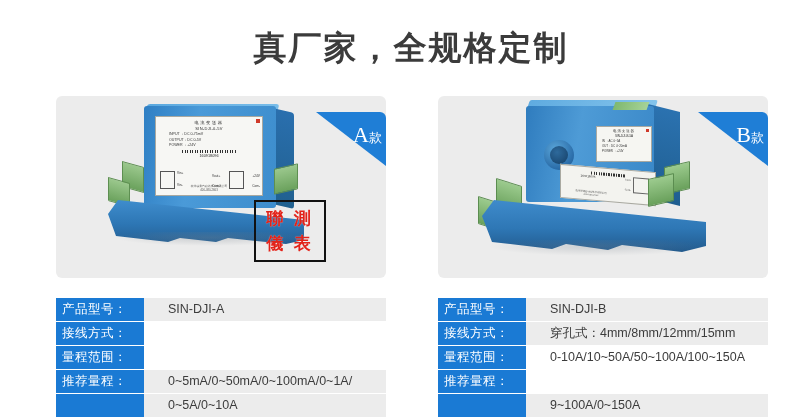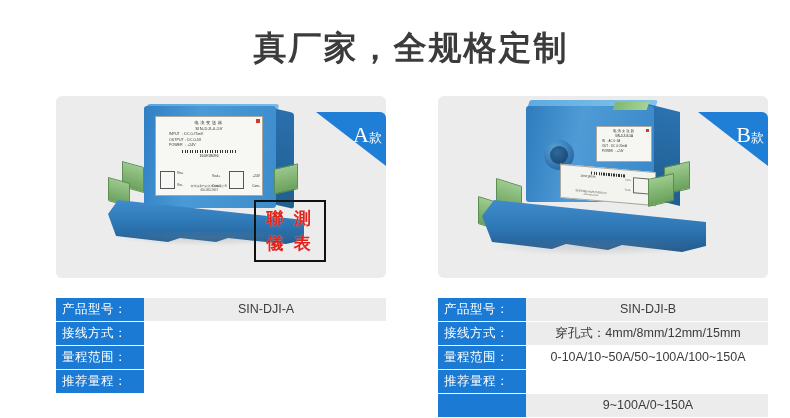--- a/index.html
+++ b/index.html
@@ -230,24 +230,23 @@
     letter-spacing: .5px;
     white-space: nowrap;
     overflow: hidden;
   }
   .spec-val {
     flex: 1 1 auto;
     background: #ececec;
     color: #3c3c3c;
     font-size: 12.5px;
     line-height: 23px;
-    padding-left: 2px;
+    padding-left: 24px;
     white-space: nowrap;
     overflow: hidden;
-    text-align: center;
   }
   .spec-val.alt { background: #ffffff; }
 </style>
 </head>
 <body>
 
 <div class="page">
 
   <div class="page-title">真厂家，全规格定制</div>
 
@@ -364,20 +363,25 @@
       <div class="spec-val">SIN-DJI-A</div>
     </div>
     <div class="spec-row">
       <div class="spec-key">接线方式：</div>
     </div>
     <div class="spec-row">
       <div class="spec-key">量程范围：</div>
     </div>
     <div class="spec-row">
       <div class="spec-key">推荐量程：</div>
+      <div class="spec-val">0~5mA/0~50mA/0~100mA/0~1A/</div>
+    </div>
+    <div class="spec-row">
+      <div class="spec-key"></div>
+      <div class="spec-val">0~5A/0~10A</div>
     </div>
   </div>
 
   <div class="spec-table spec-b">
     <div class="spec-row">
       <div class="spec-key">产品型号：</div>
       <div class="spec-val">SIN-DJI-B</div>
     </div>
     <div class="spec-row">
       <div class="spec-key">接线方式：</div>

